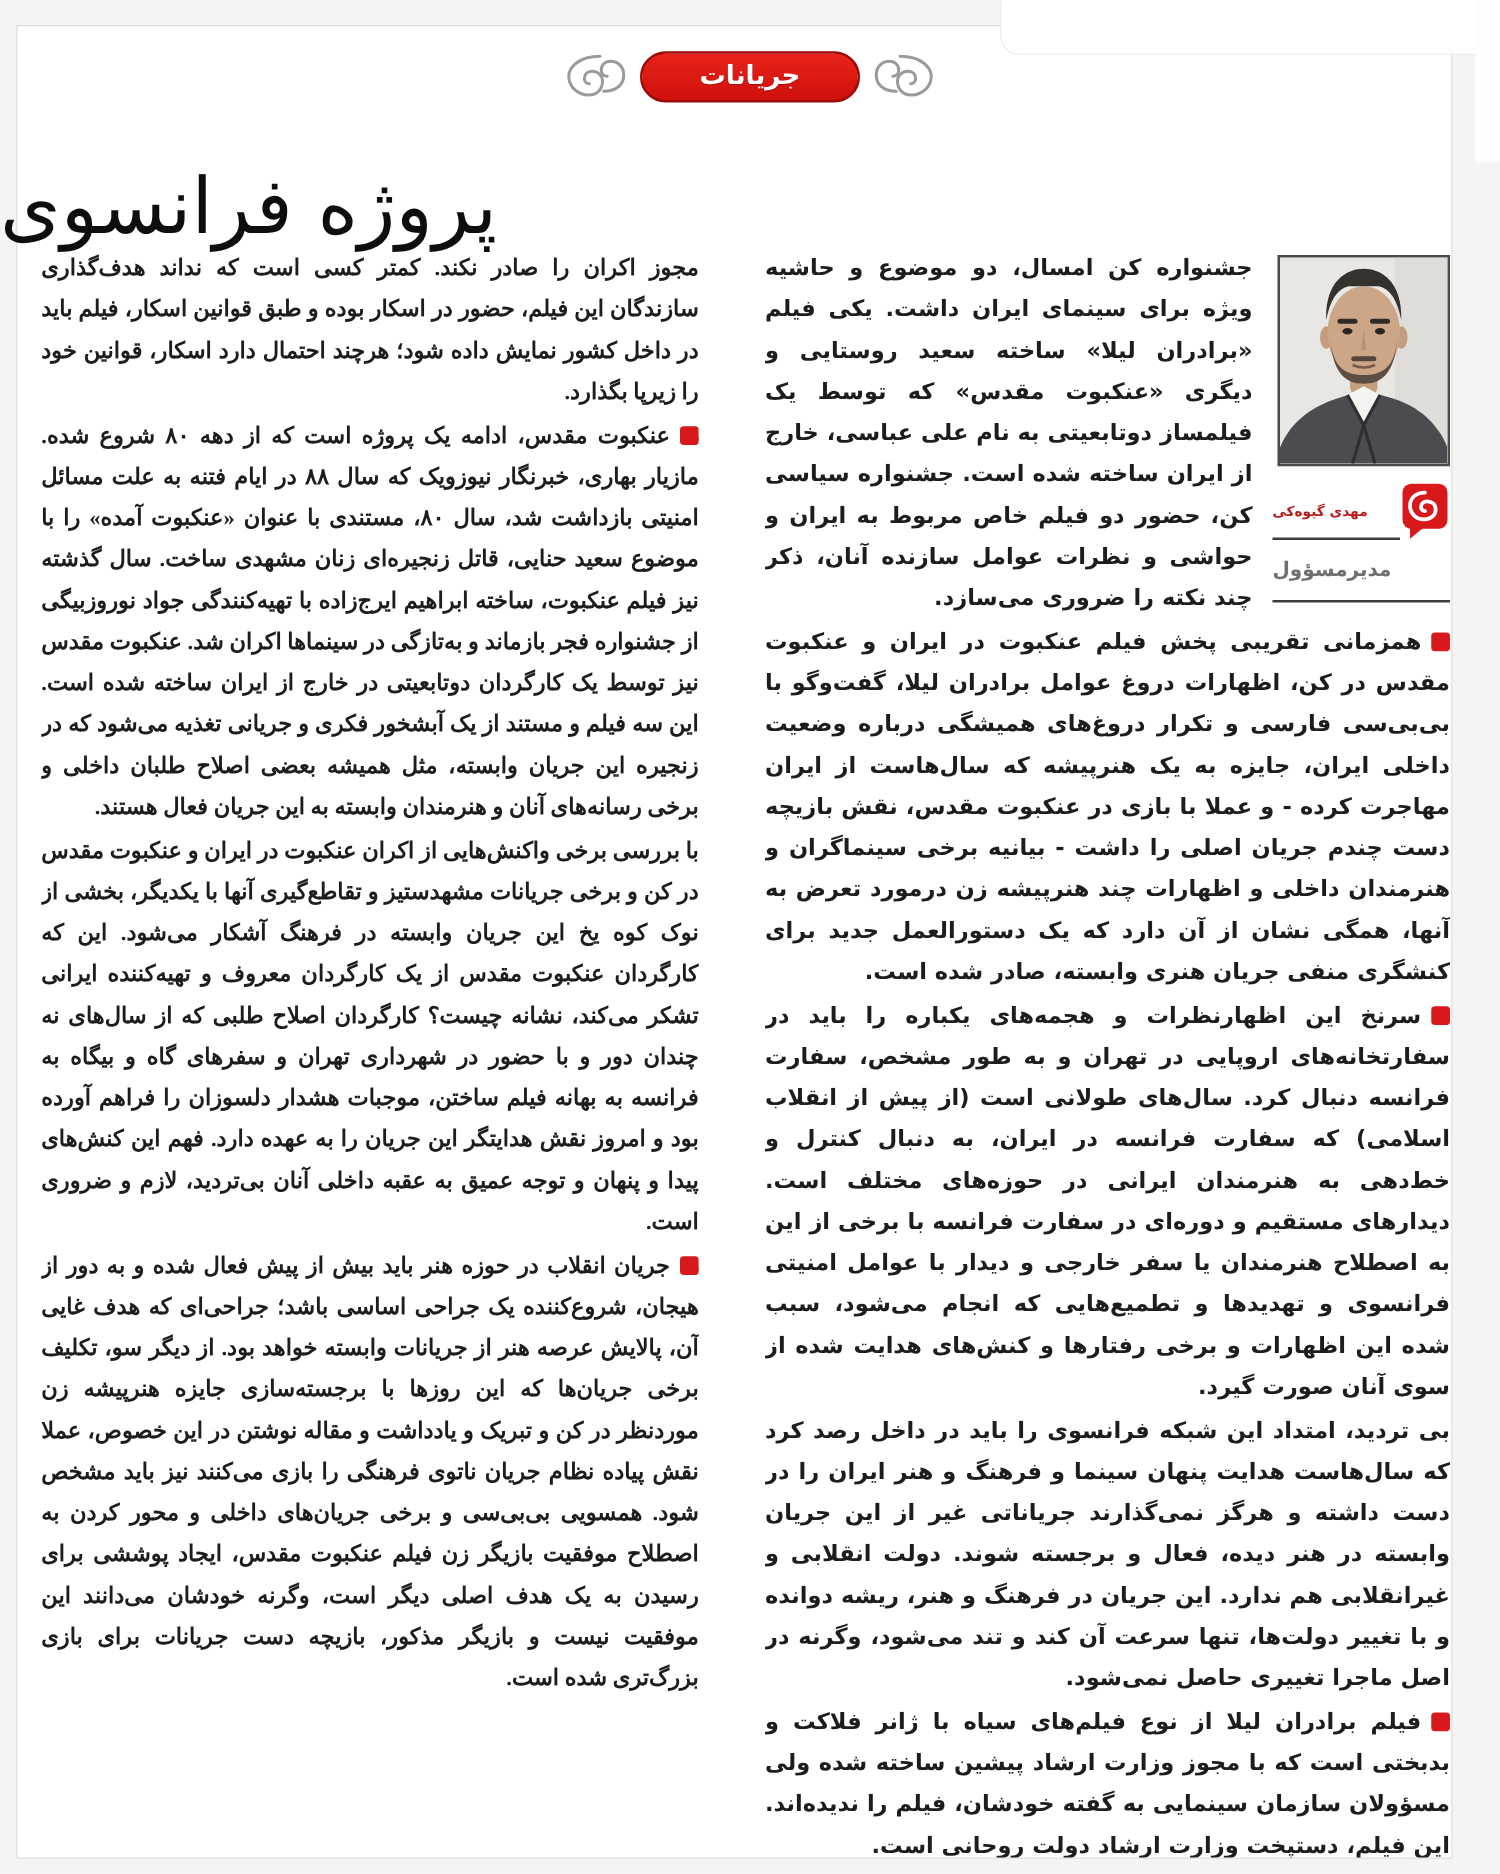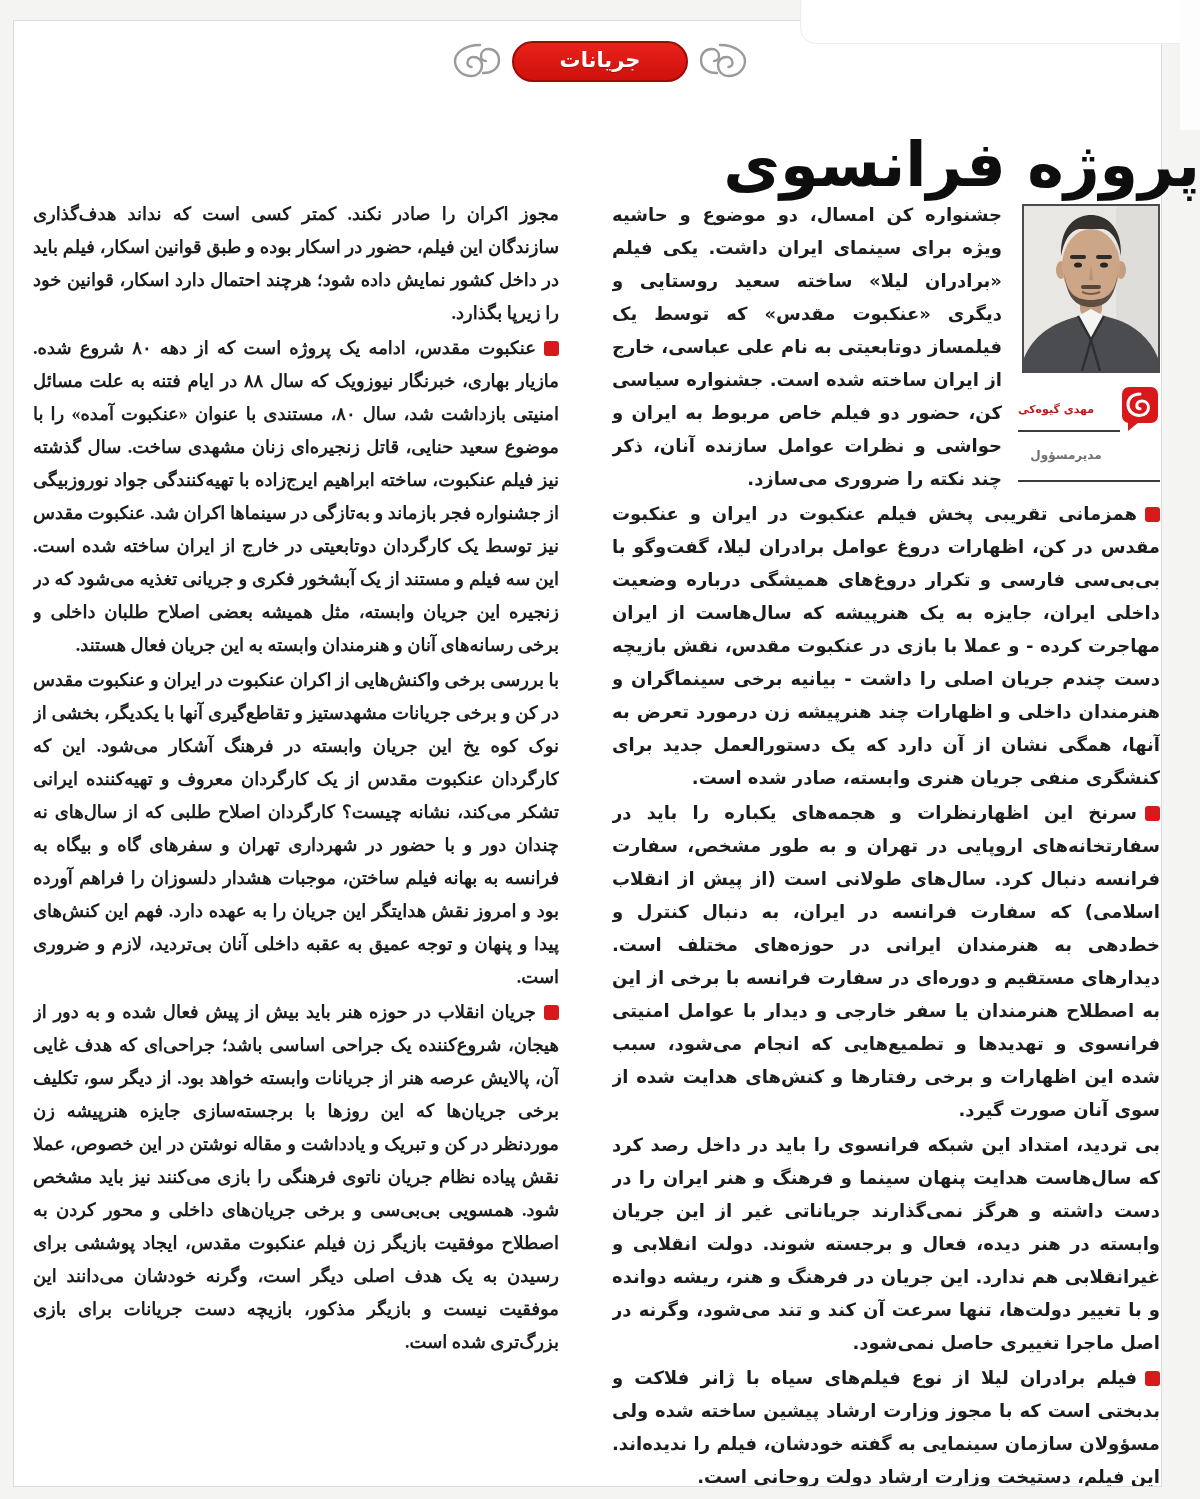--- a/index.html
+++ b/index.html
@@ -42,22 +42,22 @@
     border-radius:24px;
     direction:rtl;
     line-height:1;
     text-shadow:0 1px 1px rgba(0,0,0,.25);
   }
   .ornament{width:52px;height:42px;}
   .ornament.flip{transform:scaleX(-1);}
 
   .article-title{
     position:absolute;left:0;top:86px;width:1200px;
-    text-align:right;direction:rtl;
-    font-size:62px;font-weight:bold;color:#0e0e0e;
+    text-align:left;direction:rtl;
+    font-size:62px;font-weight:normal;color:#0e0e0e;
     letter-spacing:0;
   }
 
   
   .col{
     position:absolute;top:198px;height:1288px;overflow:hidden;
     direction:rtl;text-align:justify;
     font-size:18px;line-height:33px;font-weight:bold;color:#1d1d1d;
   }
   .col-right{left:612px;width:548px;}
@@ -84,22 +84,22 @@
   .byline-row{
     display:flex;direction:rtl;align-items:flex-end;margin-top:6px;
   }
   .pub-logo{width:40px;height:47px;flex:0 0 auto;}
   .author-name{
     flex:1;color:#b91c1c;font-size:11px;font-weight:bold;
     padding:14px 4px 4px 0;border-bottom:2px solid #3c3c3c;
     white-space:nowrap;direction:rtl;text-align:left;
   }
   .author-role{
-    direction:rtl;text-align:center;padding:7px 46px 8px 0;
-    color:#6f6f6f;font-size:12px;font-weight:bold;
+    direction:rtl;text-align:left;padding:7px 46px 8px 0;
+    color:#6f6f6f;font-size:16px;font-weight:bold;
     border-bottom:2px solid #3c3c3c;
   }
 </style>
 </head>
 <body>
 
 <div class="page">
 
   <div class="frame"></div>
   <div class="corner-card"></div>

